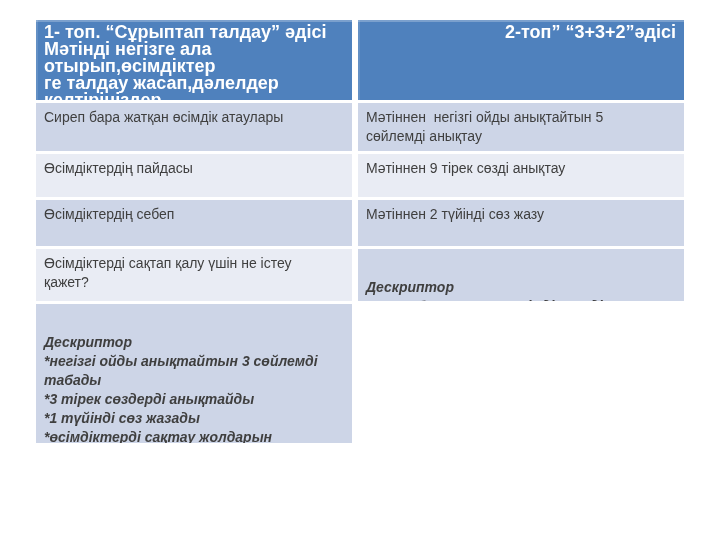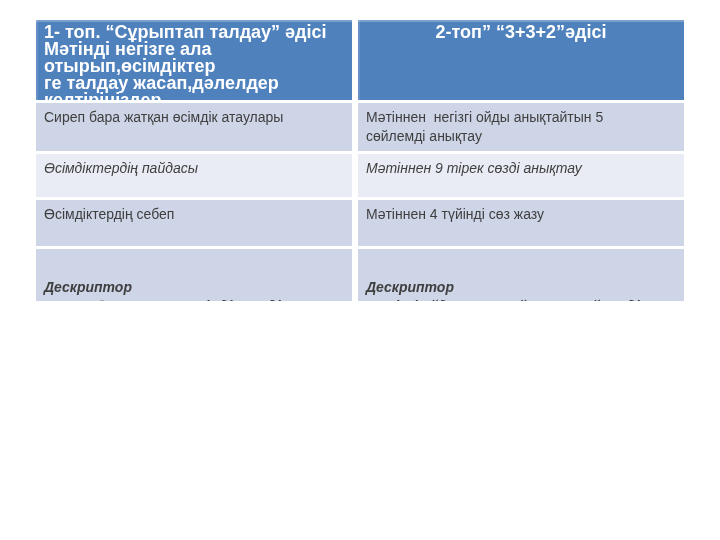--- a/index.html
+++ b/index.html
@@ -38,31 +38,31 @@
   }
   .hdr {
     background: var(--header_bg, #4f81bd);
     color: var(--header_text, #ffffff);
     font-weight: bold;
     font-size: 18px;
     line-height: 17px;
     box-shadow: inset 0 2px 0 rgba(255,255,255,0.25), inset 2px 0 0 rgba(255,255,255,0.12);
   }
   .hdr-title {
-    text-align: center;
+    text-align: right;
     white-space: pre-wrap;
   }
   .body-cell {
     color: var(--text, #3f3f3f);
     font-size: 14px;
     line-height: 19px;
     padding-top: 5px;
   }
   .r-dark  { background: var(--band_dark, #cdd5e7); }
-  .r-light { background: var(--band_light, #e9ecf4); font-style: italic; }
+  .r-light { background: var(--band_light, #e9ecf4); }
   .desc .cell-text {
     font-weight: bold;
     font-style: italic;
     margin-top: 24px;
   }
 </style>
 </head>
 <body>
 
 <div class="slide">
@@ -90,23 +90,27 @@
       <div class="cell-text">Өсімдіктердің пайдасы</div>
     </div>
     <div class="cell body-cell r-light">
       <div class="cell-text">Мәтіннен 9 тірек сөзді анықтау</div>
     </div>
 
     <div class="cell body-cell r-dark">
       <div class="cell-text">Өсімдіктердің себеп</div>
     </div>
     <div class="cell body-cell r-dark">
-      <div class="cell-text">Мәтіннен 4 түйінді сөз жазу</div>
+      <div class="cell-text">Мәтіннен 2 түйінді сөз жазу</div>
     </div>
 
+    <div class="cell body-cell r-light">
+      <div class="cell-text">Өсімдіктерді сақтап қалу үшін не істеу
+қажет?</div>
+    </div>
 
     <div class="cell body-cell r-dark desc">
       <div class="cell-text">Дескриптор
 *сиреп бара жатқан өсімдіктерді
 атайды
 *өсімдіктердің пайдасын айтады
 *өсімдіктердің санын нақтылайды
 *жойылу себебін атайды</div>
     </div>
     <div class="cell body-cell r-dark desc">

